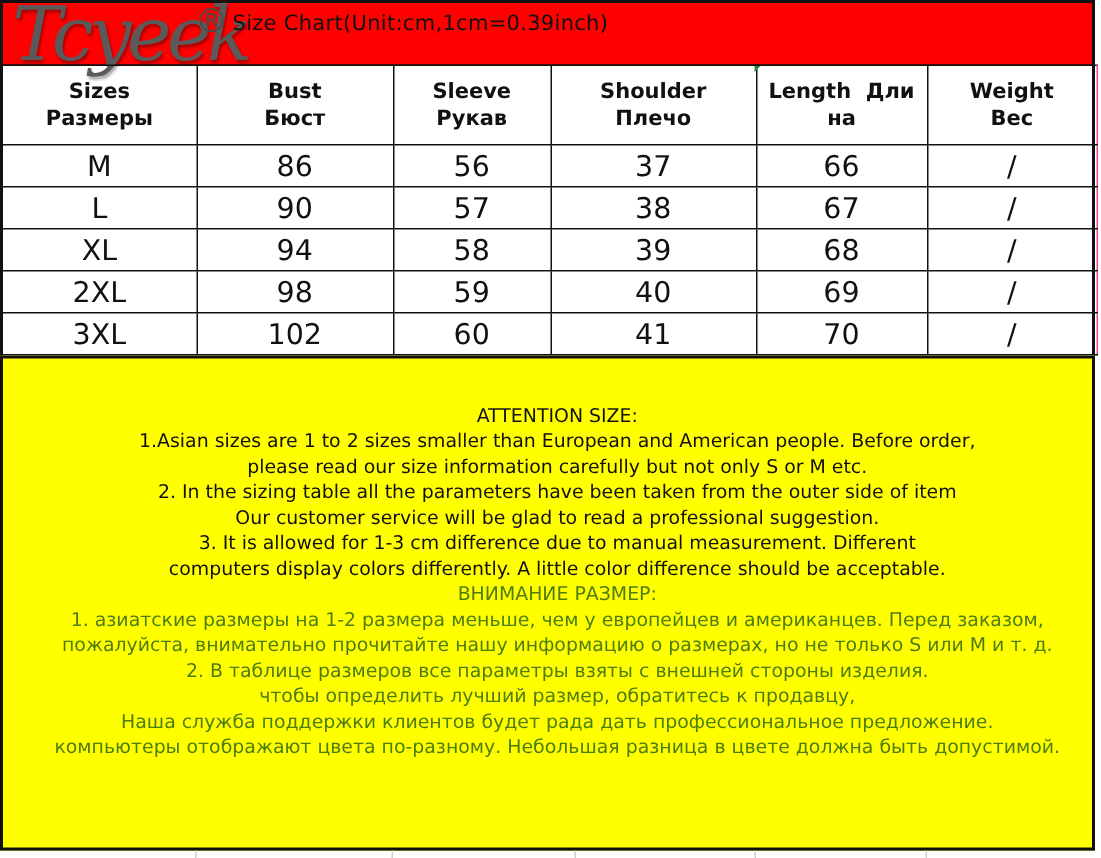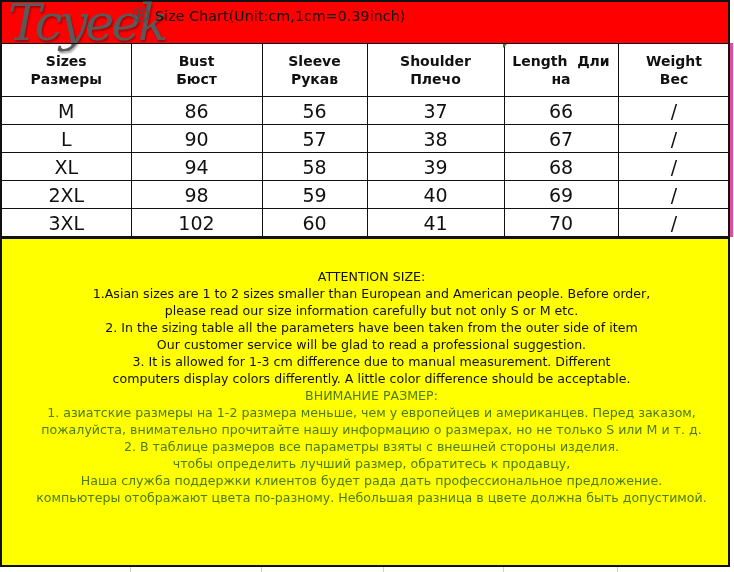--- a/index.html
+++ b/index.html
@@ -14,21 +14,21 @@
           text-shadow:1px 2px 2px rgba(0,0,0,0.35); }
   .logo-reg { position:absolute; left:128px; top:0px; font-size:22px; color:#4a4a4a; }
   .title-text { position:absolute; left:153px; top:6px; font-size:14px; color:#111; white-space:nowrap;
                 font-family:"DejaVu Sans", sans-serif; letter-spacing:0.2px; }
   table.size-table { position:absolute; left:0; top:43px; width:730px; border-collapse:collapse;
                      table-layout:fixed;padding-left:22px; }
   table.size-table td { border:1px solid #111; text-align:center; padding:0; color:#111; }
   table.size-table tr.head td { height:52px; font-weight:bold; font-size:14px; line-height:18px; }
   table.size-table tr.row td { height:27px; font-size:19px; }
   table.size-table tr td:first-child { border-left:2px solid #111; }
-  table.size-table tr td:last-child { border-right:3px solid #ec4899; }
+  table.size-table tr td:last-child { border-right:1px solid #ec4899; }
   .notes { position:absolute; left:0; top:237px; width:730px; height:330px; background:#ffff00;
            border:2px solid #111; box-sizing:border-box; text-align:center; }
   .notes-inner { position:absolute; left:0; right:0; top:29px; font-size:12.6px; line-height:17px;margin-left:13px; }
   .en { color:#111; }
   .ru { color:#4d7c0f; }
   .bottom-grid { position:absolute; left:0; top:567px; width:734px; height:5px; }
   .bottom-grid span { position:absolute; top:0; width:1px; height:5px; background:#cfcfcf; }
   .corner-mark { position:absolute; left:503px; top:44px; width:0; height:0;
                  border-left:4px solid #2a8a2a; border-bottom:4px solid transparent; }
 </style>

